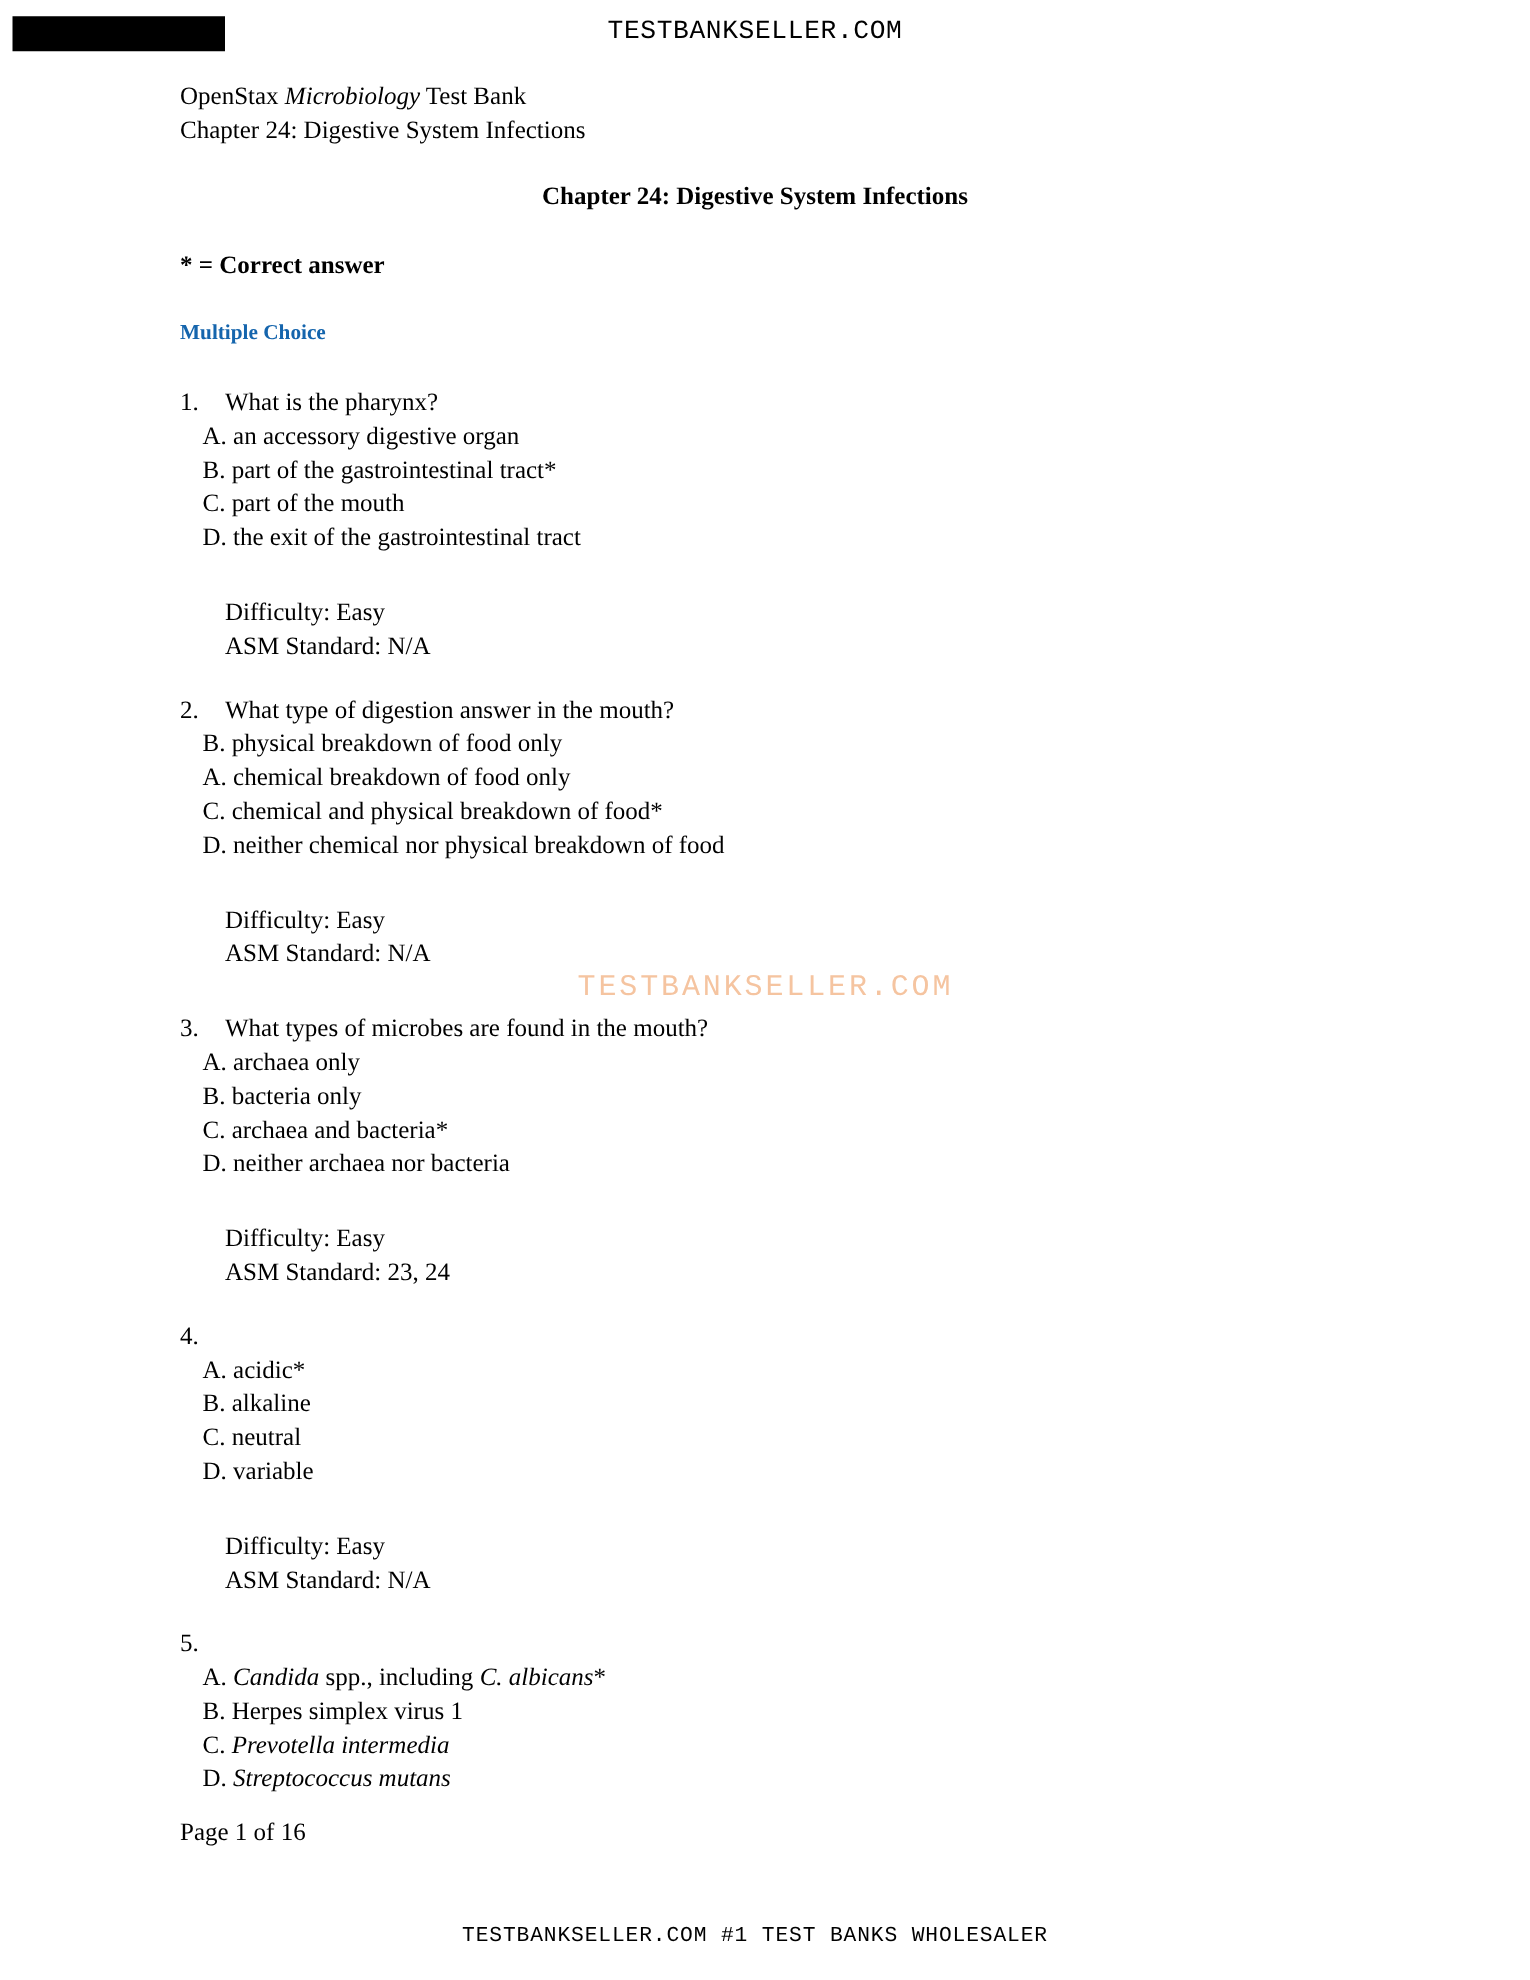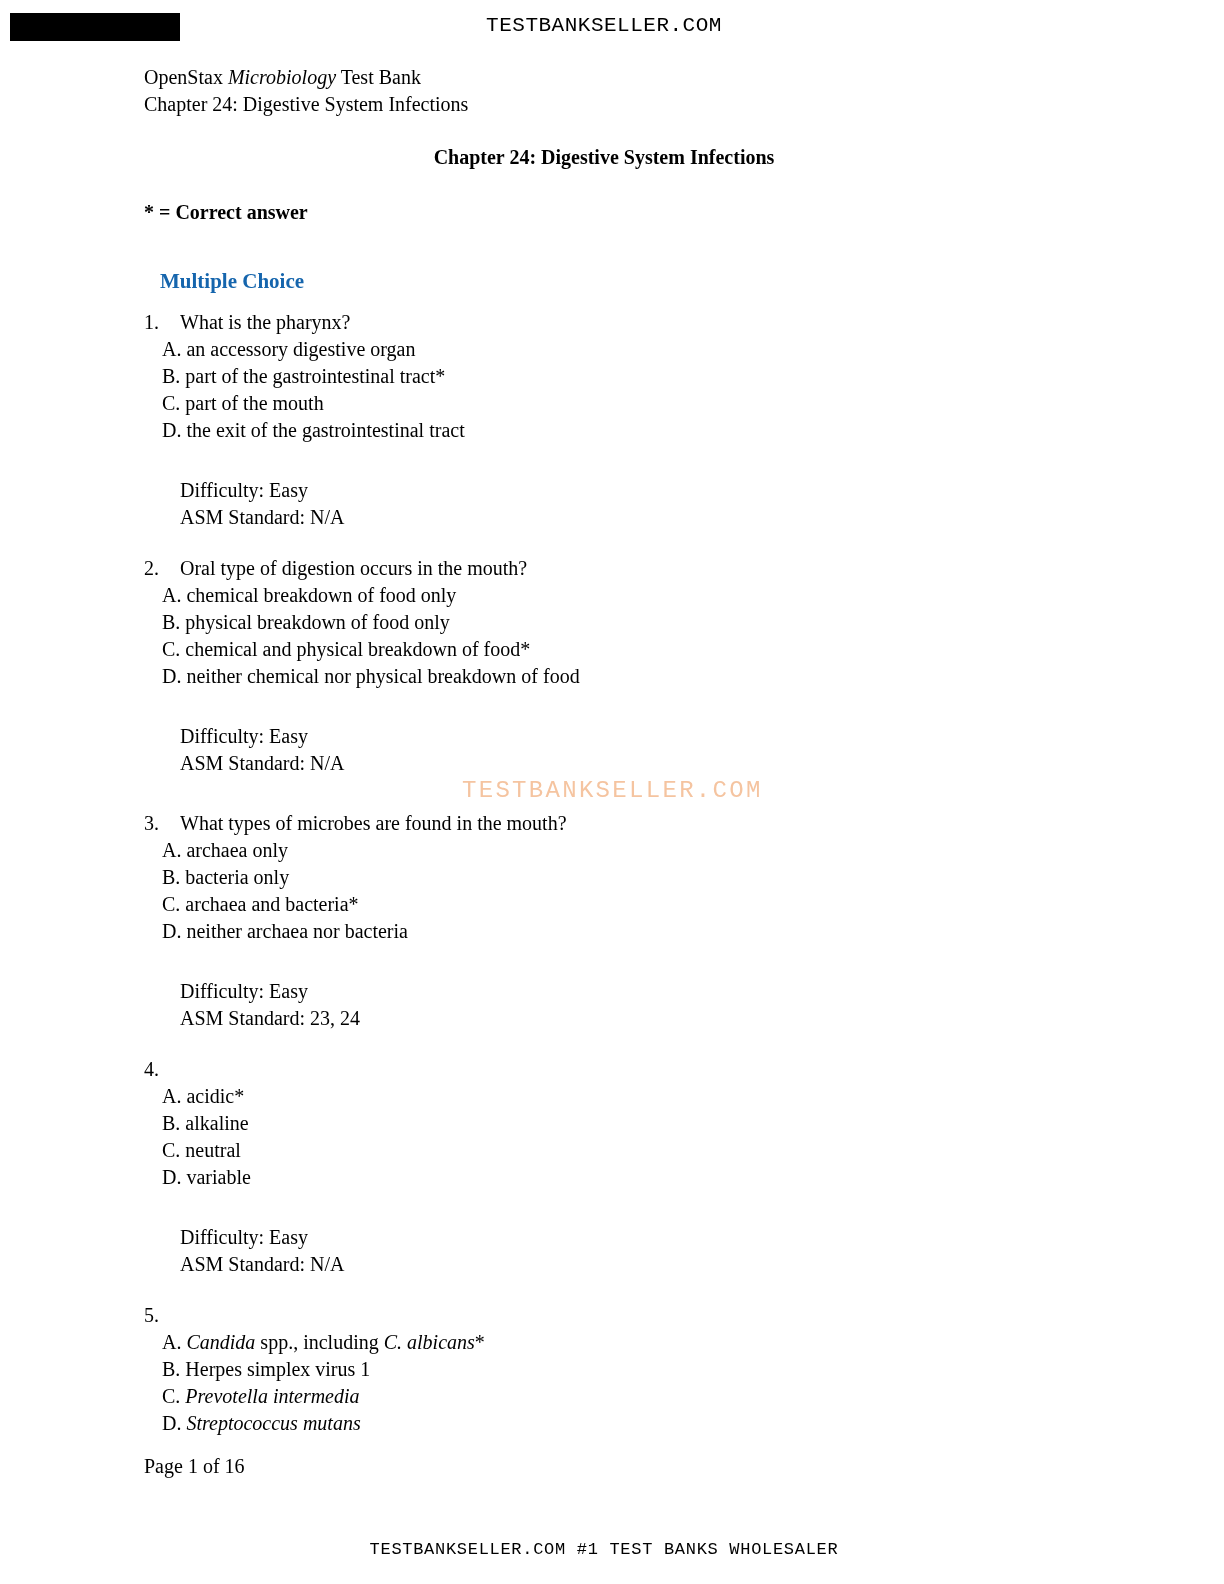--- a/index.html
+++ b/index.html
@@ -44,23 +44,23 @@
     margin: 0;
   }
   .correct-note {
     position: absolute;
     left: 144px; top: 199px;
     font-weight: bold;
   }
   .section-heading {
     position: absolute;
     left: 144px; top: 252px;
-    font-size: 21px;
+    font-size: 17px;
     font-weight: bold;
-    margin: 16px;
+    margin: 0;
   }
 
   .question { position: absolute; left: 144px; width: 940px; }
   .q1 { top: 309px; }
   .q2 { top: 555px; }
   .q3 { top: 810px; }
   .q4 { top: 1056px; }
   .q5 { top: 1302px; }
 
   .q-line { display: flex; }
@@ -124,25 +124,25 @@
         </div>
     <div class="q-meta">
       <div class="q-difficulty">Difficulty: Easy</div>
       <div class="q-asm">ASM Standard: N/A</div>
     </div>
   </div>
 
   <div class="question q2">
     <div class="q-line">
       <span class="q-num">2.</span>
-      <span class="q-text"><span>Oral type of digestion occurs in the mouth?</span></span>
-    </div>
-    <div class="q-options">
+      <span class="q-text"><span>What type of digestion answer in the mouth?</span></span>
+    </div>
+    <div class="q-options">
+          <div class="q-option"><span>B. physical breakdown of food only</span></div>
           <div class="q-option"><span>A. chemical breakdown of food only</span></div>
-          <div class="q-option"><span>B. physical breakdown of food only</span></div>
           <div class="q-option"><span>C. chemical and physical breakdown of food*</span></div>
           <div class="q-option"><span>D. neither chemical nor physical breakdown of food</span></div>
         </div>
     <div class="q-meta">
       <div class="q-difficulty">Difficulty: Easy</div>
       <div class="q-asm">ASM Standard: N/A</div>
     </div>
   </div>
 
   <div class="question q3">

